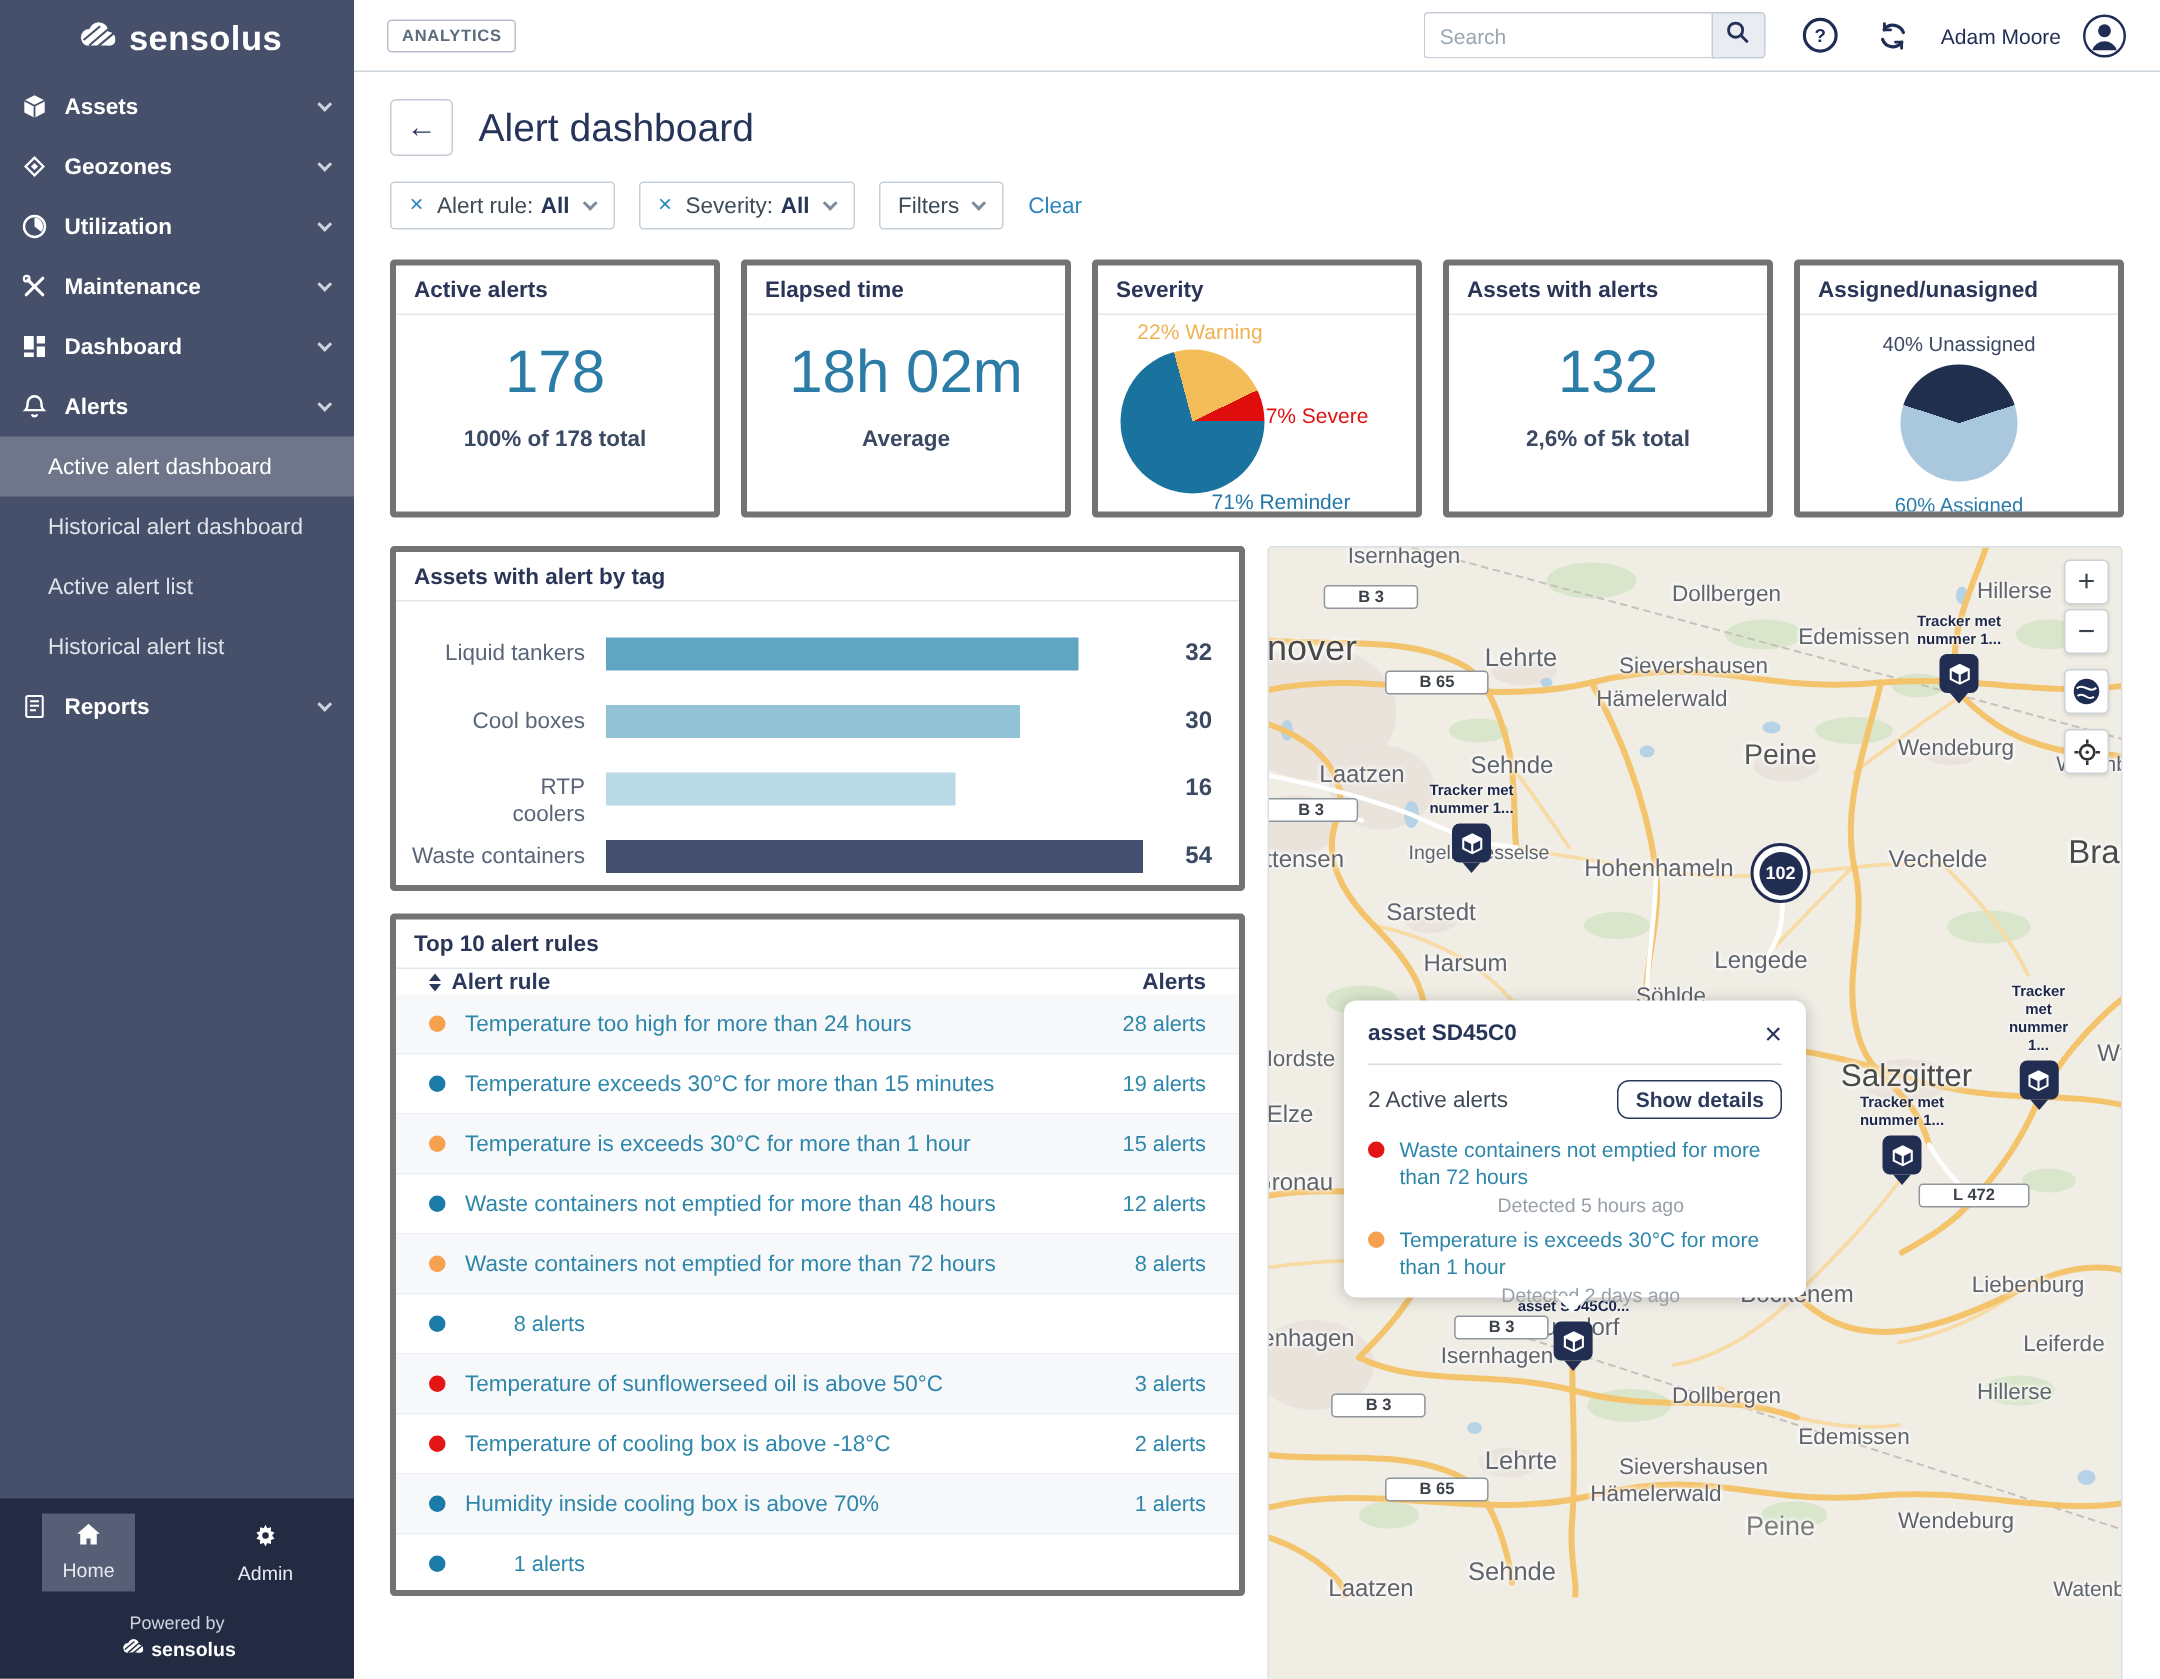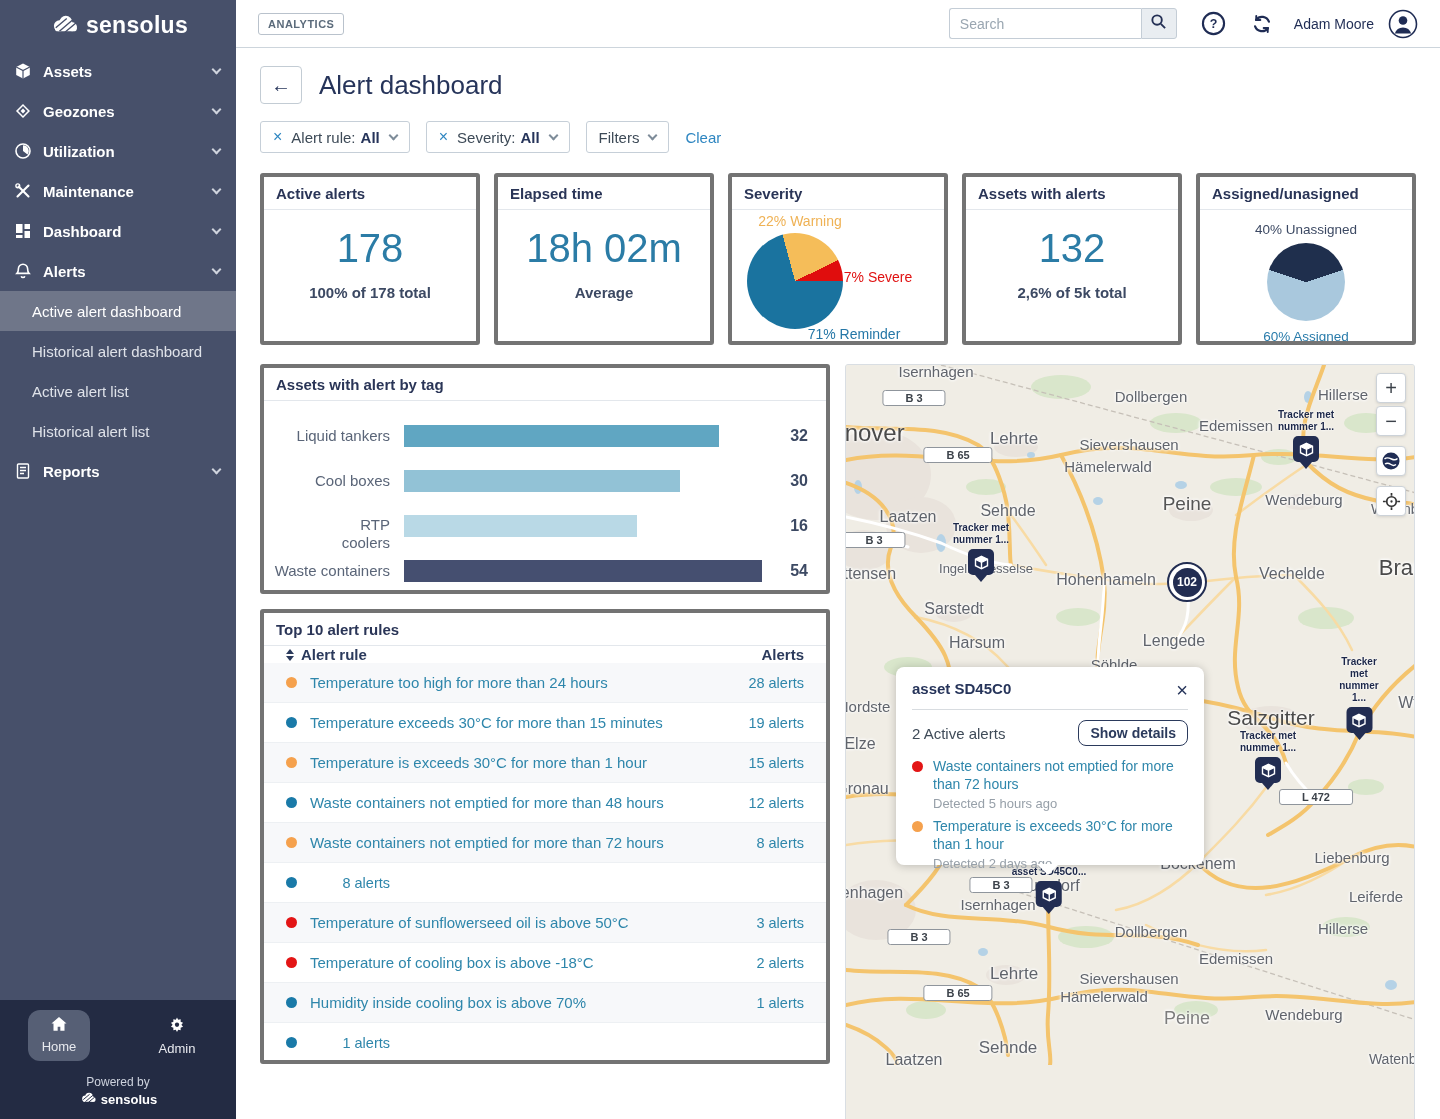--- a/index.html
+++ b/index.html
@@ -17,21 +17,21 @@
   .nav-item .ic{width:22px;display:flex;justify-content:center;}
   .nav-item .lbl{margin-left:9px;font-size:15px;font-weight:bold;}
   .chev{width:7px;height:7px;border-right:2px solid #cfd3dd;border-bottom:2px solid #cfd3dd;
     transform:rotate(45deg);margin-left:auto;margin-top:-4px;}
   .submenu .sub-item{height:40px;display:flex;align-items:center;padding-left:32px;
     font-size:15px;color:#dfe2e9;cursor:pointer;}
   .submenu .sub-item.active{background:#6f7689;color:#fff;}
   .sb-bottom{margin-top:auto;background:#232b43;padding:10px 0 12px;}
   .sb-btn-row{display:flex;}
   .sb-btn-cell{width:50%;display:flex;justify-content:center;}
-  .sb-btn{display:flex;flex-direction:column;align-items:center;padding:6px 14px 5px;border-radius:12px;cursor:pointer;}
+  .sb-btn{display:flex;flex-direction:column;align-items:center;padding:6px 14px 5px;border-radius:0;cursor:pointer;}
   .sb-btn.homed{background:#565f75;}
   .sb-btn .blbl{font-size:13px;color:#e8eaef;margin-top:3px;}
   .powered{margin-top:14px;text-align:center;font-size:12px;color:#ced3de;}
   .powered-logo{display:flex;align-items:center;justify-content:center;gap:4px;margin-top:2px;}
   .powered-logo span{font-size:13px;font-weight:bold;color:#fff;}
 
   
   .topbar{position:absolute;left:236px;right:0;top:0;height:48px;background:#fff;
     border-bottom:1px solid #cdd5dc;display:flex;align-items:center;padding:0 22px;}
   .section-badge{border:1px solid #b9c2cc;border-radius:3px;padding:4px 9px;font-size:11px;
@@ -152,21 +152,21 @@
   .popup-hr{border-top:1px solid #d8dce0;margin:9px 0 10px;}
   .popup-active-row{display:flex;align-items:center;}
   .popup-active{font-size:15px;color:#3f4b58;}
   .details-btn{margin-left:auto;border:1.5px solid #2b3a5c;border-radius:8px;background:#fff;
     font-size:14px;font-weight:bold;color:#2b3a5c;padding:4px 11px;cursor:pointer;
     font-family:"Liberation Sans",sans-serif;}
   .popup-alerts{margin-top:11px;}
   .popup-alert{display:flex;margin-bottom:2px;}
   .pa-dot{width:11px;height:11px;border-radius:50%;margin:4px 10px 0 0;flex:none;}
   .pa-text{font-size:14px;color:#2e86ab;line-height:1.32;cursor:pointer;}
-  .pa-detected{font-size:13px;color:#97a0a9;margin:1px 0 6px 21px;}
+  .pa-detected{font-size:13px;color:#97a0a9;margin:1px 0 6px 21px;text-align:center;}
 </style>
 </head>
 <body>
 
 <div class="sidebar">
   <div class="logo-row">
     <span>
       <svg width="32" height="22" viewBox="0 0 34 24">
           <g fill="#fff">
             <circle cx="12" cy="14" r="6"></circle>

